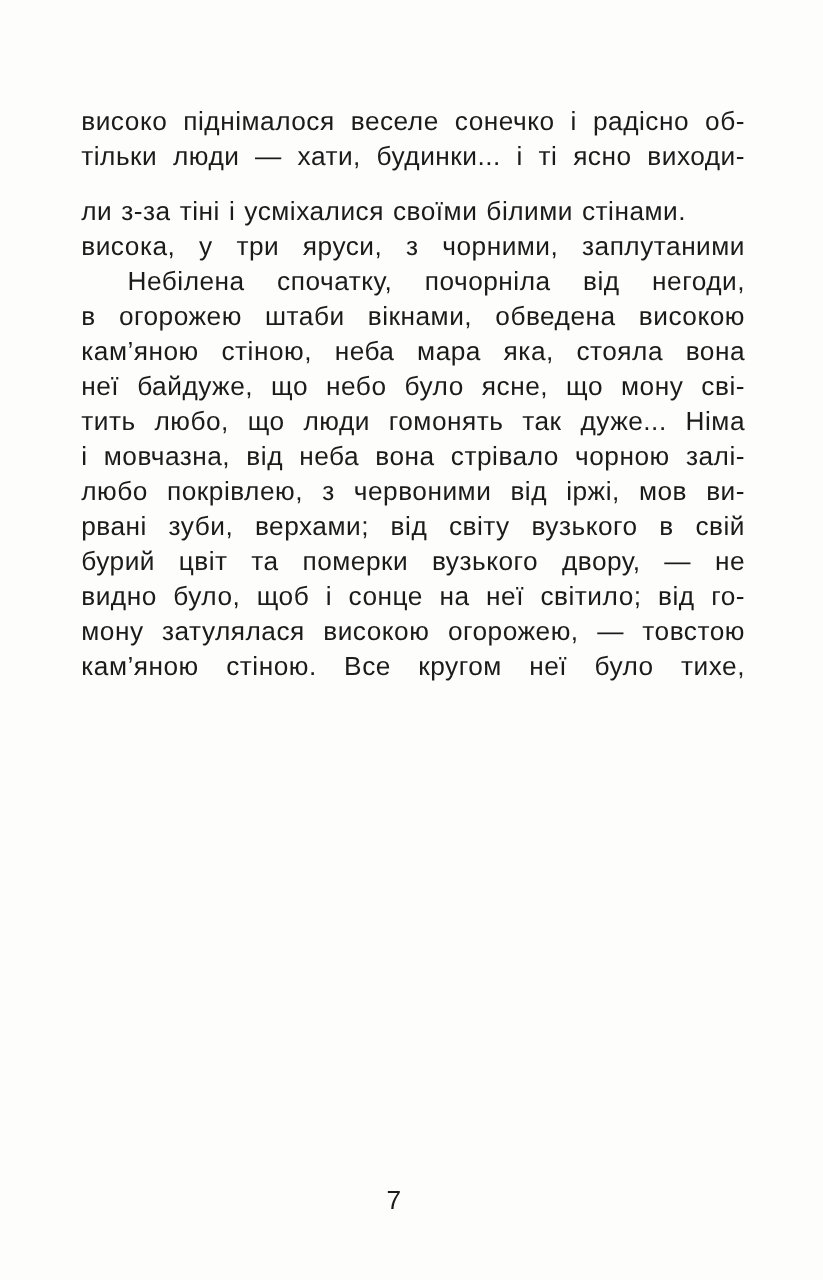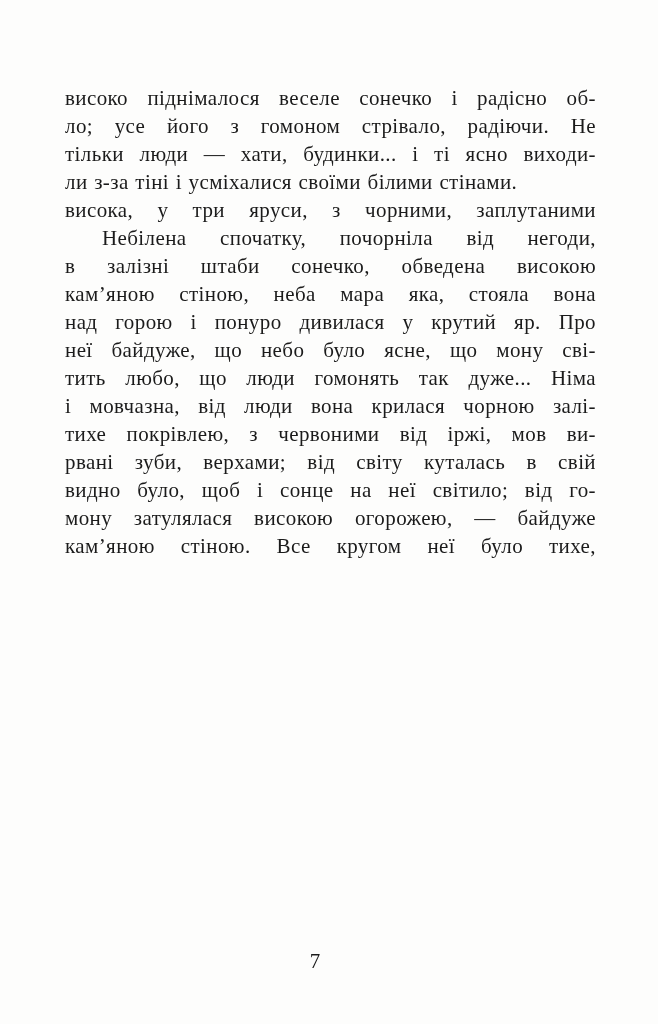--- a/index.html
+++ b/index.html
@@ -7,21 +7,21 @@
     padding: 0;
     background: #e8e8e8;
   }
   .page {
     position: relative;
     width: 658px;
     height: 1024px;
     margin: 0 auto;
     background: #fdfdfc;
     color: #1b1b1b;
-    font-family: Liberation Serif, serif;
+    font-family: Liberation Sans, sans-serif;
     overflow: hidden;
   }
   .text-block {
     position: absolute;
     left: 65px;
     top: 84px;
     width: 531px;
   }
   .line {
     font-size: 21px;
@@ -31,20 +31,21 @@
     white-space: normal;
     text-align: justify;
   }
   .line.justify {
     text-align-last: justify;
     -moz-text-align-last: justify;
   }
   .line.end {
     text-align: left;
     text-align-last: left;
+    margin-top: 16px;
   }
   .line.indent {
     text-indent: 37px;
   }
   .page-number {
     position: absolute;
     top: 947px;
     left: 0;
     width: 630px;
     text-align: center;
@@ -52,32 +53,31 @@
     line-height: 28px;
     color: #1b1b1b;
   }
 </style>
 </head>
 <body>
 
 <div class="page">
   <div class="text-block">
     <div class="line justify">високо піднімалося веселе сонечко і радісно об-</div>
-    <div class="line justify">ло; усе його з гомоном стрівало, радіючи. Не</div>
     <div class="line justify">тільки люди — хати, будинки... і ті ясно виходи-</div>
     <div class="line end">ли з-за тіні і усміхалися своїми білими стінами.</div>
     <div class="line justify">висока, у три яруси, з чорними, заплутаними</div>
     <div class="line justify indent">Небілена спочатку, почорніла від негоди,</div>
-    <div class="line justify">в залізні штаби сонечко, обведена високою</div>
+    <div class="line justify">в огорожею штаби вікнами, обведена високою</div>
     <div class="line justify">кам’яною стіною, неба мара яка, стояла вона</div>
-    <div class="line justify">над горою і понуро дивилася у крутий яр. Про</div>
     <div class="line justify">неї байдуже, що небо було ясне, що мону сві-</div>
     <div class="line justify">тить любо, що люди гомонять так дуже... Німа</div>
-    <div class="line justify">і мовчазна, від люди вона крилася чорною залі-</div>
-    <div class="line justify">тихе покрівлею, з червоними від іржі, мов ви-</div>
-    <div class="line justify">рвані зуби, верхами; від світу куталась в свій</div>
+    <div class="line justify">і мовчазна, від неба вона стрівало чорною залі-</div>
+    <div class="line justify">любо покрівлею, з червоними від іржі, мов ви-</div>
+    <div class="line justify">рвані зуби, верхами; від світу вузького в свій</div>
+    <div class="line justify">бурий цвіт та померки вузького двору, — не</div>
     <div class="line justify">видно було, щоб і сонце на неї світило; від го-</div>
-    <div class="line justify">мону затулялася високою огорожею, — байдуже</div>
+    <div class="line justify">мону затулялася високою огорожею, — товстою</div>
     <div class="line justify">кам’яною стіною. Все кругом неї було тихе,</div>
 
   </div>
   <div class="page-number">7</div>
 </div>
 
 </body></html>

